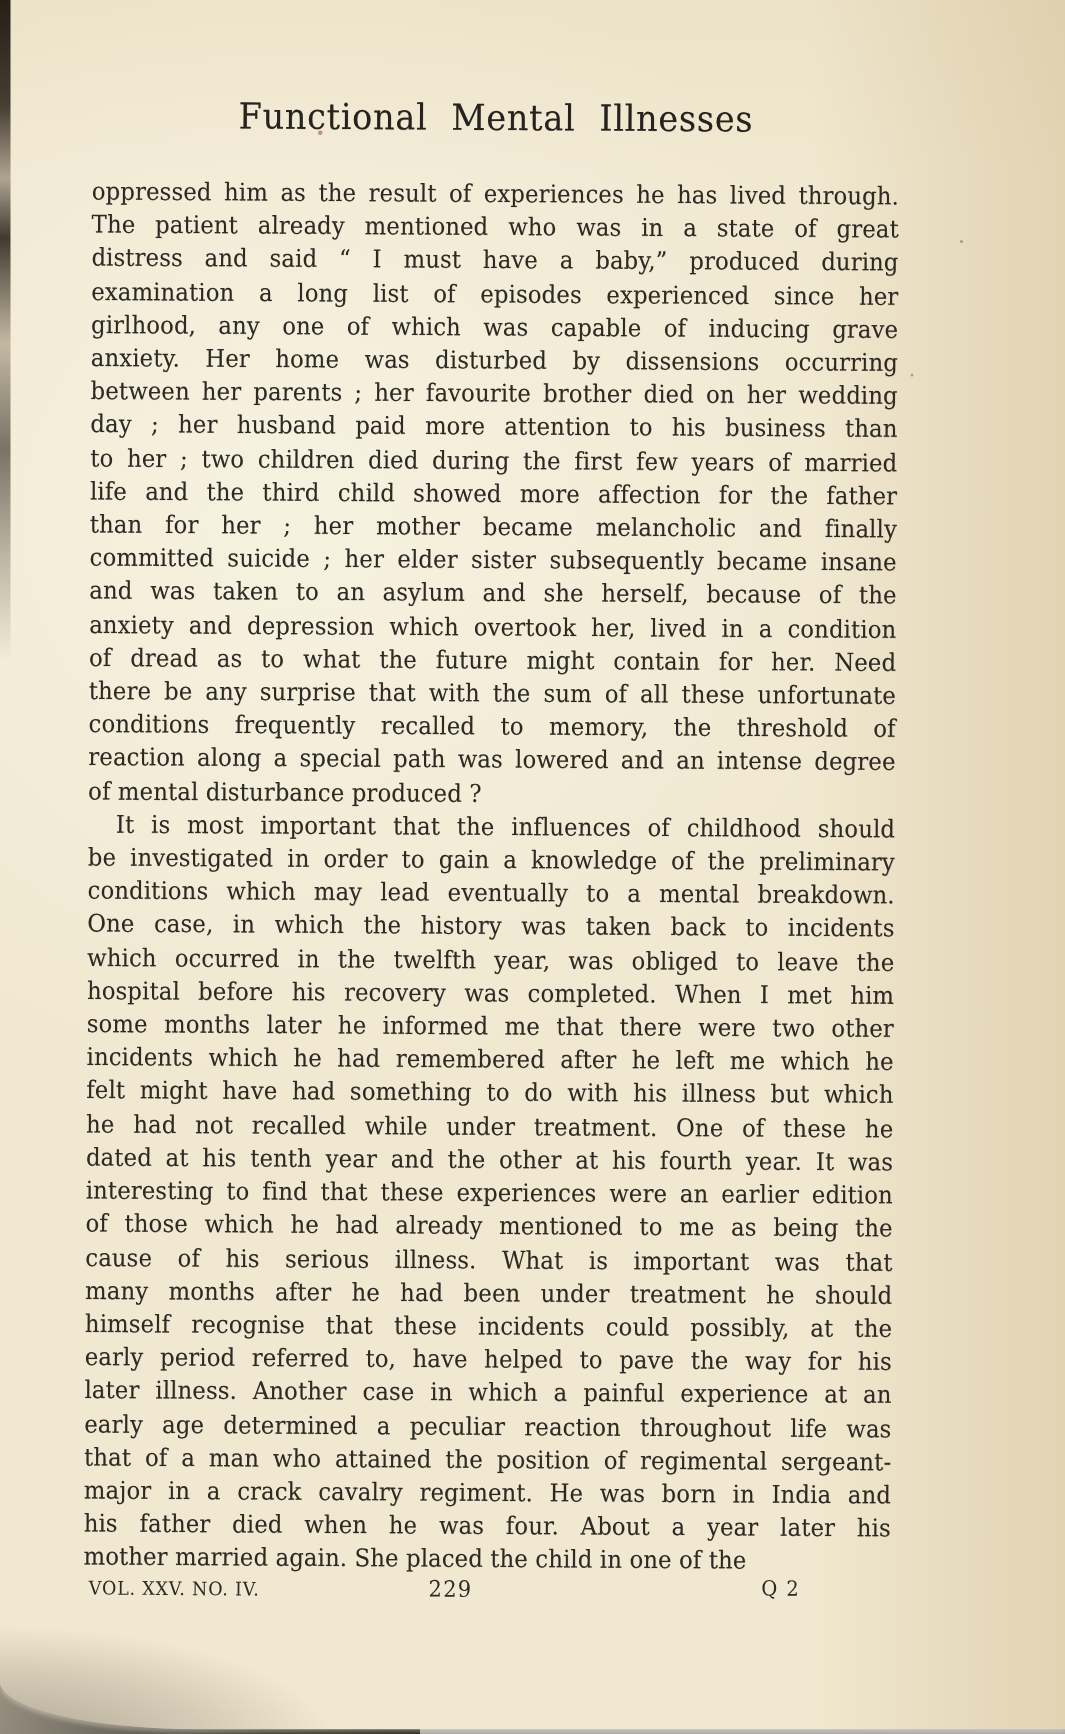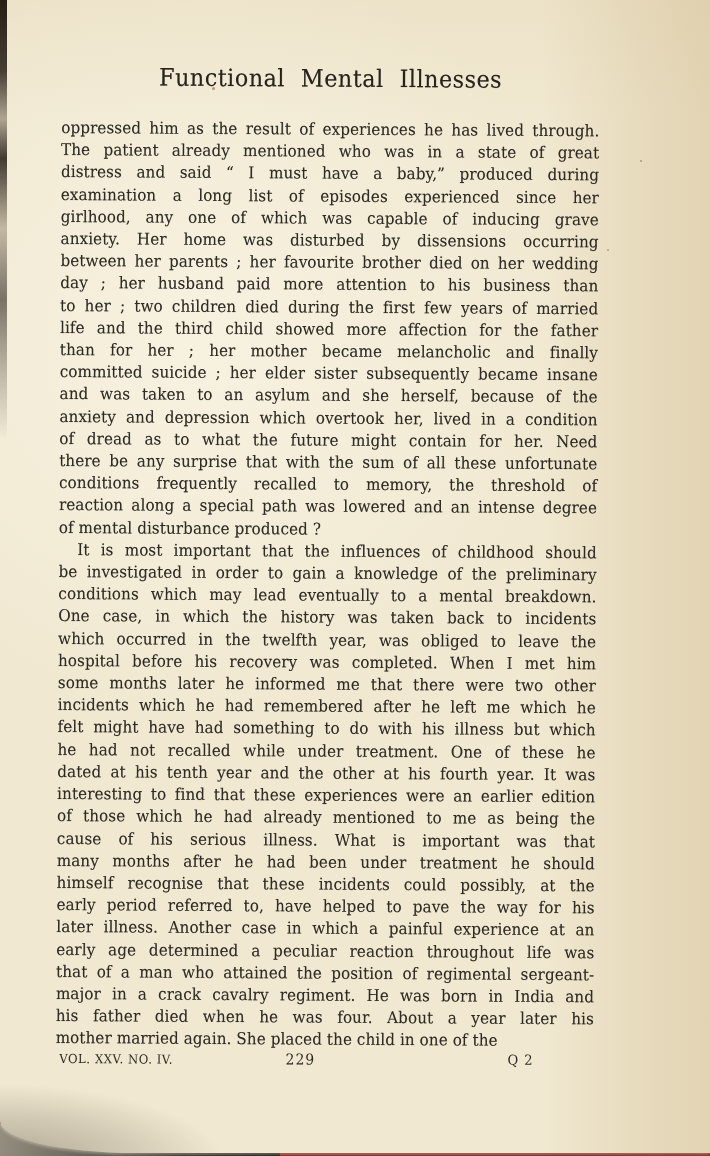--- a/index.html
+++ b/index.html
@@ -1,18 +1,18 @@
 <!DOCTYPE html>
 <html><head>
 <meta charset="utf-8">
 <style>
   html,body { margin:0; padding:0; background:#0f0d0a; }
   .canvas {
     position:relative; width:710px; height:1156px; overflow:hidden;
-    background:#7f1d1d;
+    background:#a3a3a3;
     font-family:"DejaVu Serif","Liberation Serif",serif;
   }
   
   .under-wedge {
     position:absolute; left:0; bottom:0; width:280px; height:32px;
     background:linear-gradient(100deg,#968f80 0%,#6e695e 28%,#332f28 65%,#13110d 100%);
   }
   
   .page {
     position:absolute; top:0; left:0; right:0; bottom:3px;

